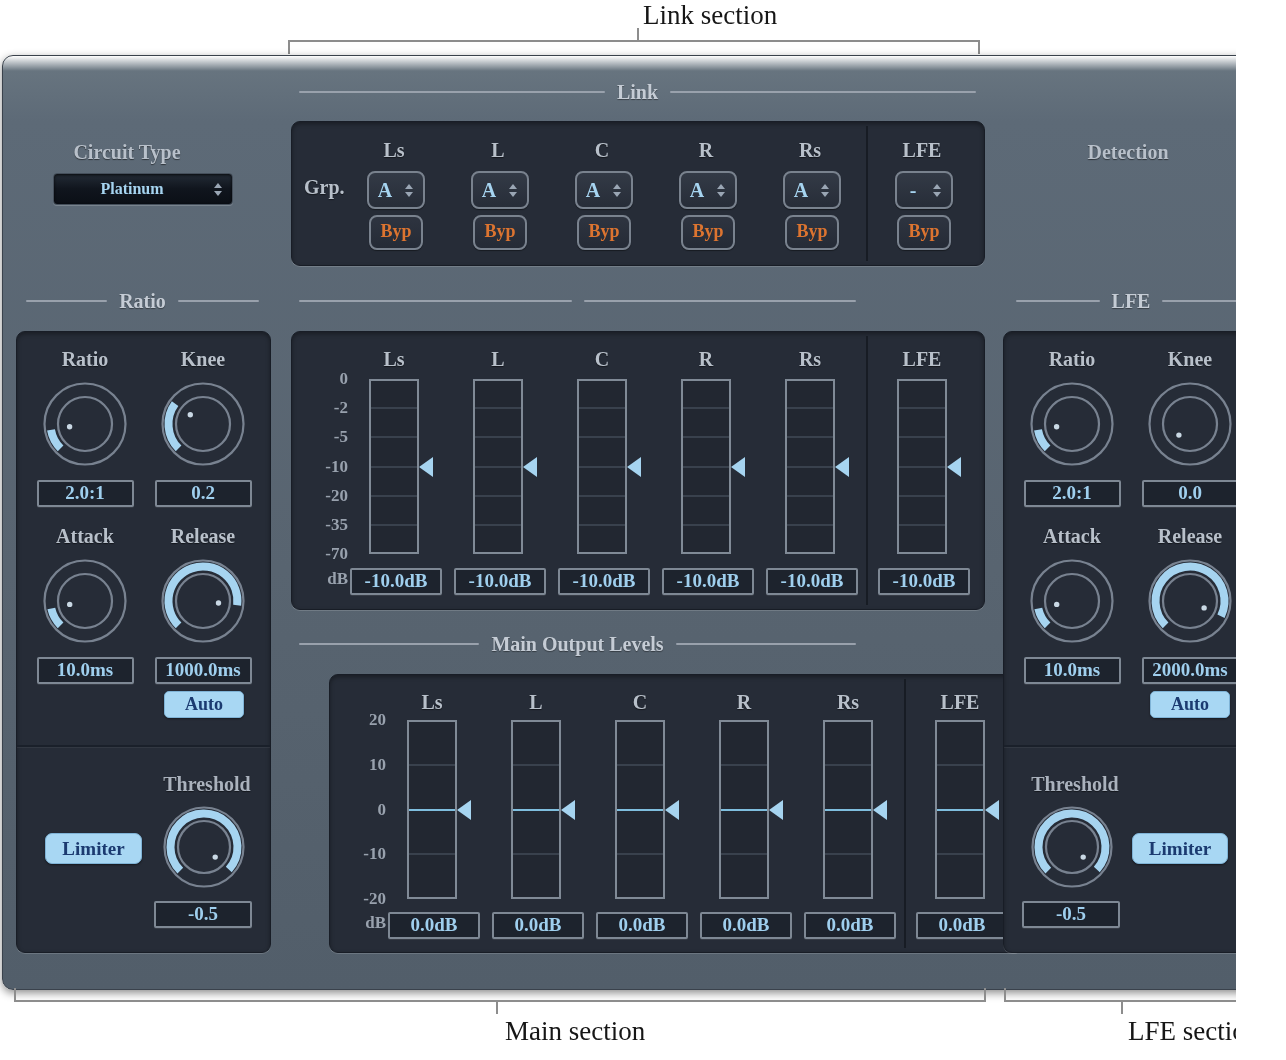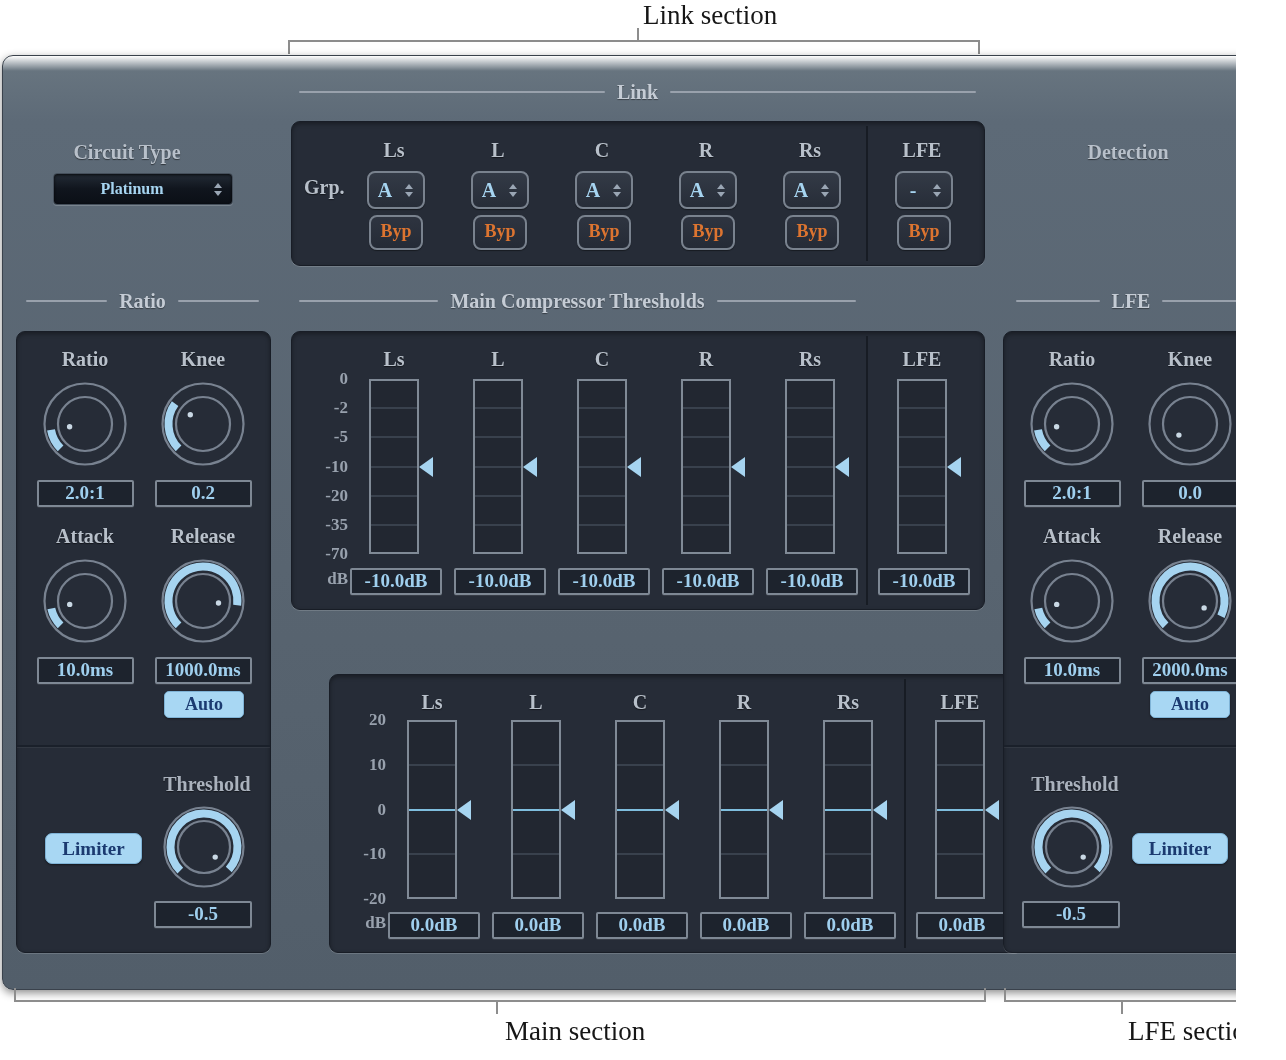--- a/index.html
+++ b/index.html
@@ -206,21 +206,20 @@
             <circle cx="42" cy="42" r="39.5" fill="none" stroke="#788290" stroke-width="2.2"></circle>
             <circle cx="42" cy="42" r="26" fill="none" stroke="#788290" stroke-width="2.2"></circle>
             <path d="M 18.3 65.7 A 33.5 33.5 0 1 1 66.8 64.5" fill="none" stroke="#a6d4f0" stroke-width="8"></path>
             <circle cx="53.2" cy="52.1" r="2.7" fill="#c9d8e4"></circle>
           </svg></div>
       <div class="vbox" style="position:absolute;left:137px;top:569px;width:94px;">-0.5</div>
     </div>
 
     <div class="hrow" style="left:296px;top:234px;width:557px;">
       <div class="hline"></div>
-        <div class="htitle">Main Compressor Thresholds</div>
         <div class="hline"></div>
     </div>
     <div class="panel" id="thr-panel" style="left:288px;top:275px;width:692px;height:277px;">
         <div class="scale-num" style="left: 8px; top: 37px;">0</div>
         <div class="scale-num" style="left: 8px; top: 66.1667px;">-2</div>
         <div class="scale-num" style="left: 8px; top: 95.3333px;">-5</div>
         <div class="scale-num" style="left: 8px; top: 124.5px;">-10</div>
         <div class="scale-num" style="left: 8px; top: 153.667px;">-20</div>
         <div class="scale-num" style="left: 8px; top: 182.833px;">-35</div>
         <div class="scale-num" style="left: 8px; top: 212px;">-70</div>
@@ -281,20 +280,25 @@
           <div class="gridline" style="top: 26.1667px;"></div>
           <div class="gridline" style="top: 55.3333px;"></div>
           <div class="gridline" style="top: 84.5px;"></div>
           <div class="gridline" style="top: 113.667px;"></div>
           <div class="gridline" style="top: 142.833px;"></div>
         </div>
         <div class="marker" style="left: 655px; top: 124.5px;"></div>
         <div class="vbox mbox" style="left: 586px; top: 236px;">-10.0dB</div>
       </div>
 
+    <div class="hrow" style="left:296px;top:577px;width:557px;">
+      <div class="hline"></div>
+        <div class="htitle">Main Output Levels</div>
+        <div class="hline"></div>
+    </div>
     <div class="panel" id="out-panel" style="left:288px;top:618px;width:692px;height:277px;margin-left:38px;">
         <div class="scale-num" style="left: 8px; top: 35px;">20</div>
         <div class="scale-num" style="left: 8px; top: 79.75px;">10</div>
         <div class="scale-num" style="left: 8px; top: 124.5px;">0</div>
         <div class="scale-num" style="left: 8px; top: 169.25px;">-10</div>
         <div class="scale-num" style="left: 8px; top: 214px;">-20</div>
         <div class="scale-num" style="left: 8px; top: 238px;">dB</div>
         <div class="vsep" style="left: 574px; top: 4px; height: 269px;"></div>
         <div class="chan-label" style="left: 72px; top: 16px;">Ls</div>
         <div class="meter" style="left: 77px; top: 45px; height: 179px;">

